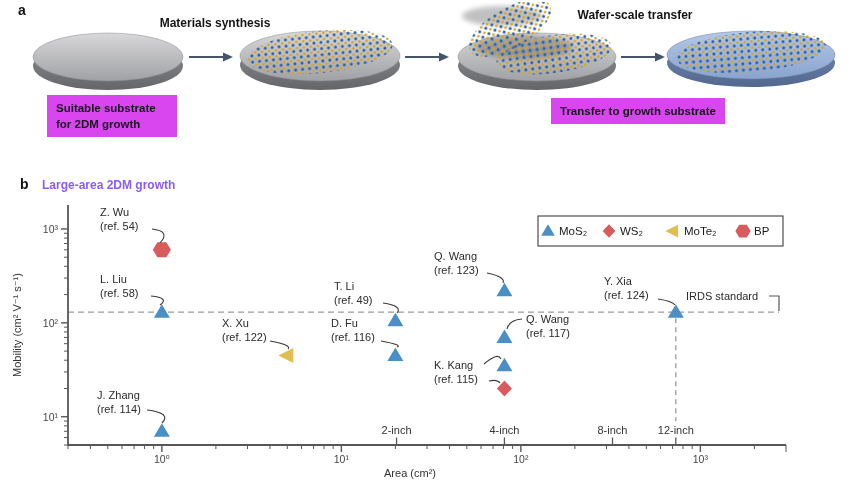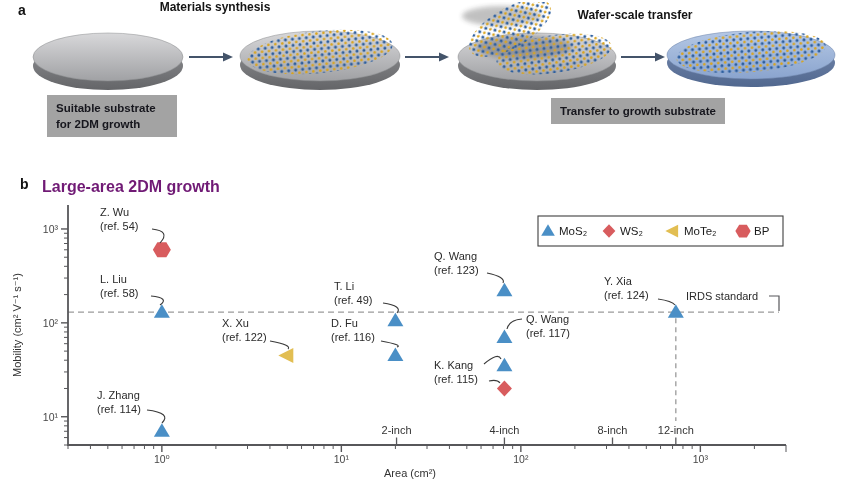--- a/index.html
+++ b/index.html
@@ -1,24 +1,24 @@
 <!DOCTYPE html>
 <html><head>
 <meta charset="utf-8">
 <style>
   html,body{margin:0;padding:0;background:#fff;}
   .page{position:relative;width:865px;height:484px;background:#ffffff;overflow:hidden;
         font-family:"Liberation Sans","DejaVu Sans",sans-serif;}
   .panel-label{position:absolute;font-weight:bold;font-size:14px;color:#111;}
   .heading{position:absolute;font-weight:bold;font-size:12px;color:#141414;text-align:center;width:190px;}
   .aw,.arr{position:absolute;}
-  .cap{position:absolute;background:#a3a3a3;color:#16161d;font-weight:bold;font-size:11.5px;
+  .cap{position:absolute;background:#d946ef;color:#16161d;font-weight:bold;font-size:11.5px;
        line-height:1.4;padding:5px 9px;}
   .cap1{width:112px;}
-  .chart-title{position:absolute;font-weight:bold;font-size:16px;color:#701a75;}
+  .chart-title{position:absolute;font-weight:bold;font-size:12px;color:#8b5cf6;}
   #chart{position:absolute;left:0;top:0;pointer-events:none;}
   svg text{font-family:"Liberation Sans","DejaVu Sans",sans-serif;}
 </style>
 </head>
 <body>
 
 <div class="page">
 
   <svg width="0" height="0" style="position:absolute">
     <defs>
@@ -43,21 +43,21 @@
         <circle cx="5.4" cy="4.8" r="1.35" fill="#d9a41e"></circle>
       </pattern>
       <filter id="soft" x="-50%" y="-50%" width="200%" height="200%">
         <feGaussianBlur stdDeviation="2.5"></feGaussianBlur>
       </filter>
     </defs>
   </svg>
 
   <div class="panel-label" style="left:18px;top:2px">a</div>
 
-  <div class="heading" style="left:120px;top:0">Materials synthesis</div>
+  <div class="heading" style="left:120px;top:16px">Materials synthesis</div>
   <div class="heading" style="left:540px;top:8px">Wafer-scale transfer</div>
 
   <svg class="aw" style="left:30px;top:25px" width="156" height="68" viewBox="0 0 156 68">
     <ellipse cx="78" cy="41" rx="75" ry="24" fill="url(#gSide)"></ellipse>
     <ellipse cx="78" cy="32" rx="75" ry="24" fill="url(#gTop)" stroke="#8b8c8f" stroke-width="0.5"></ellipse>
   </svg>
 
   <svg class="arr" style="left:188px;top:51px" width="46" height="12">
     <line x1="1" y1="6" x2="36" y2="6" stroke="#44546a" stroke-width="1.8"></line>
     <polygon points="35,1.5 45,6 35,10.5" fill="#44546a"></polygon>

